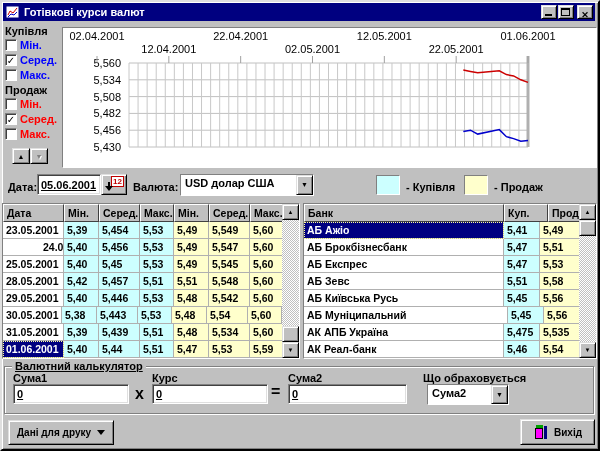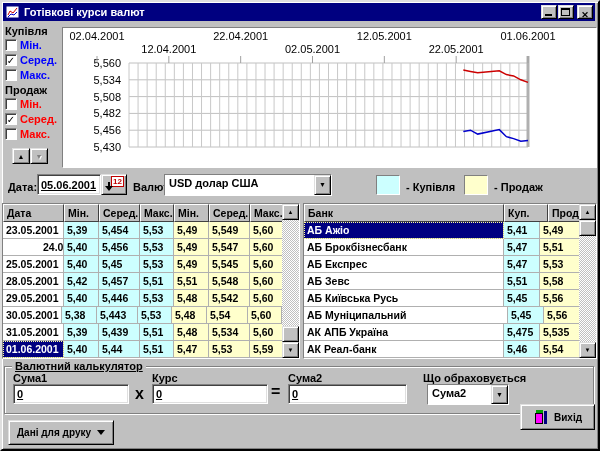--- a/index.html
+++ b/index.html
@@ -233,21 +233,21 @@
   </div>
 
   <span class="abs lbl" style="left:6px; top:179px;">Дата:</span>
   <input class="abs sunken tb-input" style="left: 35px; top: 172px; width: 64px; height: 21px;" value="05.06.2001">
   <button class="abs raised calbtn" style="left:99px; top:172px; width:26px; height:21px;">
     <span class="cal12">12</span>
     <span class="cal-stem"></span>
     <span class="cal-arr"></span>
   </button>
   <span class="abs lbl" style="left:131px; top:179px;">Валюта:</span>
-  <div class="abs combo sunken" style="left:162px; top:172px; width:168px; height:22px;">
+  <div class="abs combo sunken" style="left:178px; top:172px; width:134px; height:22px;">
     <span class="combo-text">USD долар США</span>
     <button class="raised drop-btn"><span>▼</span></button>
   </div>
   <span class="abs swatch" style="left: 374px; top: 173px; width: 24px; height: 20px; background: rgb(204, 255, 255);"></span>
   <span class="abs lbl" style="left:404px; top:179px;">- Купівля</span>
   <span class="abs swatch" style="left: 462px; top: 173px; width: 24px; height: 20px; background: rgb(255, 255, 204);"></span>
   <span class="abs lbl" style="left:492px; top:179px;">- Продаж</span>
 
   <div class="abs grid-table" style="left:0; top:201px; width:298px; height:156px;">
     <div class="thead" id="lt-head">
@@ -409,21 +409,21 @@
   <span class="abs lbl" style="left:421px; top:370px;">Що обраховується</span>
   <div class="abs combo sunken" style="left:425px; top:382px; width:82px; height:21px;">
     <span class="combo-text">Сума2</span>
     <button class="raised drop-btn"><span>▼</span></button>
   </div>
 
   <button class="abs raised btn" style="left:6px; top:418px; width:106px; height:25px;">
     <span>Дані для друку</span>
     <span class="tri-down"></span>
   </button>
-  <button class="abs raised btn" style="left:518px; top:402px; width:75px; height:26px;">
+  <button class="abs raised btn" style="left:518px; top:417px; width:75px; height:26px;">
     <span style="display:inline-flex; margin-right:5px;">
       <svg width="16" height="16">
         <rect x="3" y="1" width="7" height="3" fill="#00a000"></rect>
         <rect x="2.5" y="4.5" width="7" height="10" fill="#ff00ff" stroke="#000000" stroke-width="1"></rect>
         <rect x="11" y="2" width="3" height="13" fill="#000080"></rect>
       </svg>
     </span>
     <span>Вихід</span>
   </button>
 

